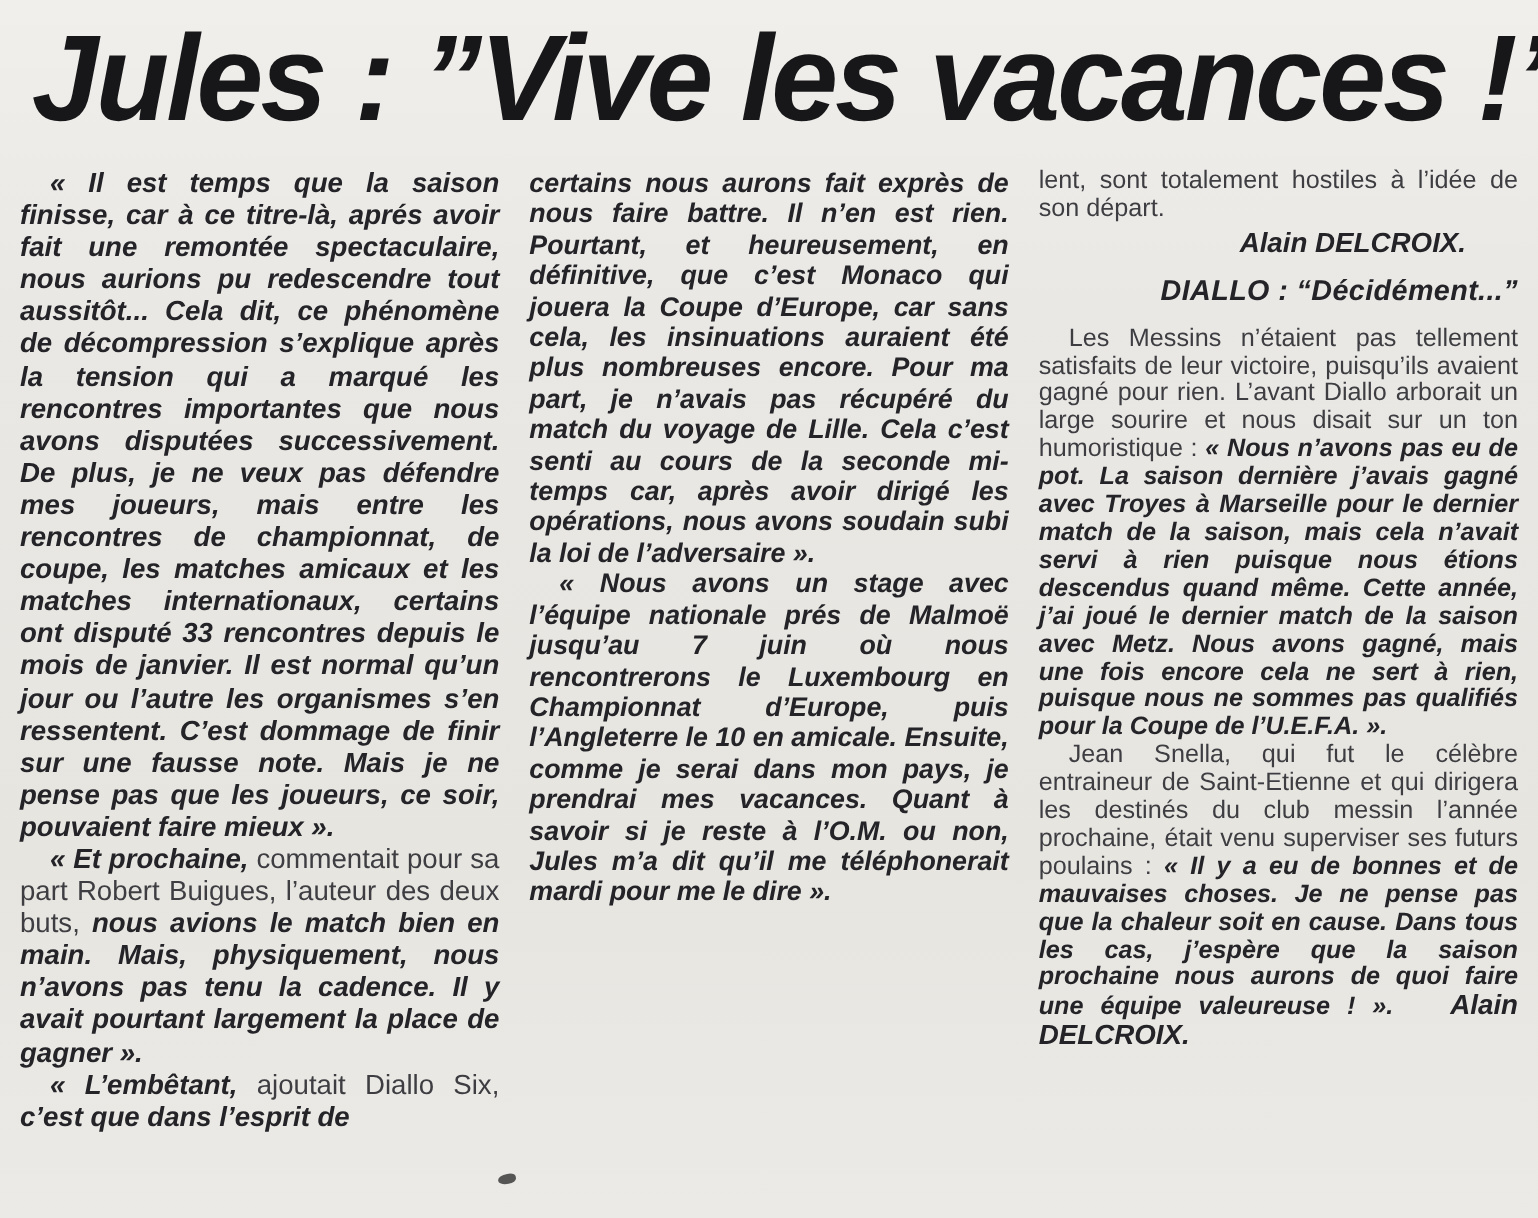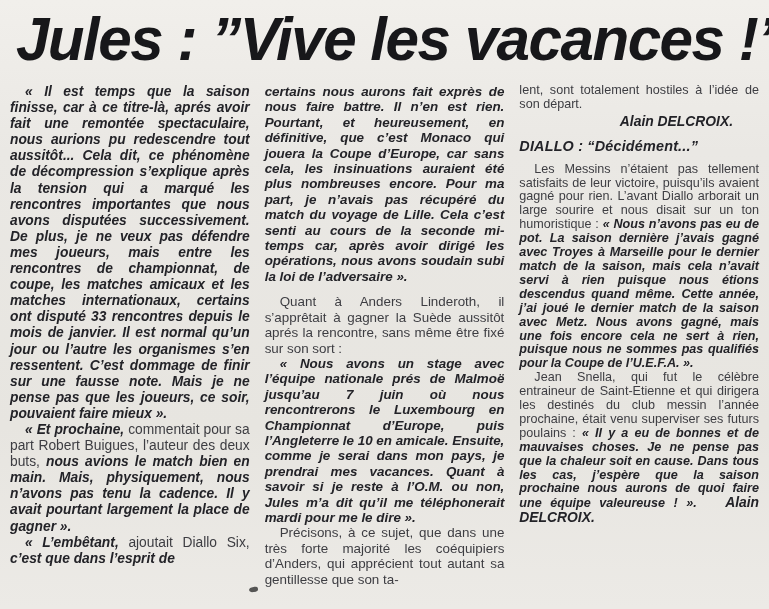--- a/index.html
+++ b/index.html
@@ -36,21 +36,21 @@
   .para span.reg  { font-weight: normal; color: #3d3d42; }
   .indent { text-indent: 15px; }
   .space-before { margin-top: 10px; }
   .signature {
     text-align: right; padding-right: 26px;
     font-weight: bold; color: #232328;
     font-size: 1.1em; margin: 3px 0 11px 0;
     text-indent: 0;
   }
   .subhead {
-    text-align: left; font-weight: bold; color: #232328;
+    text-align: right; font-weight: bold; color: #232328;
     font-size: 1.14em; letter-spacing: .2px;
     margin: 2px 0 9px 0; text-indent: 0;
   }
   .sig-inline { padding-left: 20px; font-size: 1.1em; }
   .speck {
     position: absolute; left: 249px; top: 587px;
     width: 9px; height: 5px; background: #3b3b3b;
     border-radius: 60% 40% 50% 50%;
     transform: rotate(-8deg); opacity: .85;
   }
@@ -62,23 +62,21 @@
   <h1 class="headline">Jules : ”Vive les vacances !”</h1>
 
   <div class="columns" id="columns">
       <div class="col col-1">
         <p class="para body indent"><span class="bold">« Il est temps que la saison finisse, car à ce titre-là, aprés avoir fait une remontée spectaculaire, nous aurions pu redescendre tout aussitôt... Cela dit, ce phénomène de décompression s’explique après la tension qui a marqué les rencontres importantes que nous avons disputées successivement. De plus, je ne veux pas défendre mes joueurs, mais entre les rencontres de championnat, de coupe, les matches amicaux et les matches internationaux, certains ont disputé 33 rencontres depuis le mois de janvier. Il est normal qu’un jour ou l’autre les organismes s’en ressentent. C’est dommage de finir sur une fausse note. Mais je ne pense pas que les joueurs, ce soir, pouvaient faire mieux ».</span> </p>
         <p class="para body indent"><span class="bold">« Et prochaine, </span> <span class="reg">commentait pour sa part Robert Buigues, l’auteur des deux buts, </span> <span class="bold">nous avions le match bien en main. Mais, physiquement, nous n’avons pas tenu la cadence. Il y avait pourtant largement la place de gagner ».</span> </p>
         <p class="para body indent"><span class="bold">« L’embêtant, </span> <span class="reg">ajoutait Diallo Six, </span> <span class="bold">c’est que dans l’esprit de</span> </p>
       </div>
       <div class="col col-2">
         <p class="para body"><span class="bold">certains nous aurons fait exprès de nous faire battre. Il n’en est rien. Pourtant, et heureusement, en définitive, que c’est Monaco qui jouera la Coupe d’Europe, car sans cela, les insinuations auraient été plus nombreuses encore. Pour ma part, je n’avais pas récupéré du match du voyage de Lille. Cela c’est senti au cours de la seconde mi-temps car, après avoir dirigé les opérations, nous avons soudain subi la loi de l’adversaire ».</span> </p>
-        <p class="para body indent space-before"><span class="reg">Quant à Anders Linderoth, il s’apprêtait à gagner la Suède aussitôt aprés la rencontre, sans même être fixé sur son sort :</span> </p>
         <p class="para body indent"><span class="bold">« Nous avons un stage avec l’équipe nationale prés de Malmoë jusqu’au 7 juin où nous rencontrerons le Luxembourg en Championnat d’Europe, puis l’Angleterre le 10 en amicale. Ensuite, comme je serai dans mon pays, je prendrai mes vacances. Quant à savoir si je reste à l’O.M. ou non, Jules m’a dit qu’il me téléphonerait mardi pour me le dire ».</span> </p>
-        <p class="para body indent"><span class="reg">Précisons, à ce sujet, que dans une très forte majorité les coéquipiers d’Anders, qui apprécient tout autant sa gentillesse que son ta-</span> </p>
       </div>
       <div class="col col-3">
         <p class="para body"><span class="reg">lent, sont totalement hostiles à l’idée de son départ.</span> </p>
         <p class="para signature"><span class="bold">Alain DELCROIX.</span> </p>
         <p class="para subhead"><span class="bold">DIALLO : “Décidément...”</span> </p>
         <p class="para body indent"><span class="reg">Les Messins n’étaient pas tellement satisfaits de leur victoire, puisqu’ils avaient gagné pour rien. L’avant Diallo arborait un large sourire et nous disait sur un ton humoristique : </span> <span class="bold">« Nous n’avons pas eu de pot. La saison dernière j’avais gagné avec Troyes à Marseille pour le dernier match de la saison, mais cela n’avait servi à rien puisque nous étions descendus quand même. Cette année, j’ai joué le dernier match de la saison avec Metz. Nous avons gagné, mais une fois encore cela ne sert à rien, puisque nous ne sommes pas qualifiés pour la Coupe de l’U.E.F.A. ».</span> </p>
         <p class="para body indent"><span class="reg">Jean Snella, qui fut le célèbre entraineur de Saint-Etienne et qui dirigera les destinés du club messin l’année prochaine, était venu superviser ses futurs poulains : </span> <span class="bold">« Il y a eu de bonnes et de mauvaises choses. Je ne pense pas que la chaleur soit en cause. Dans tous les cas, j’espère que la saison prochaine nous aurons de quoi faire une équipe valeureuse ! ».</span> <span class="bold sig-inline">Alain DELCROIX.</span> </p>
       </div>
     </div>
 

